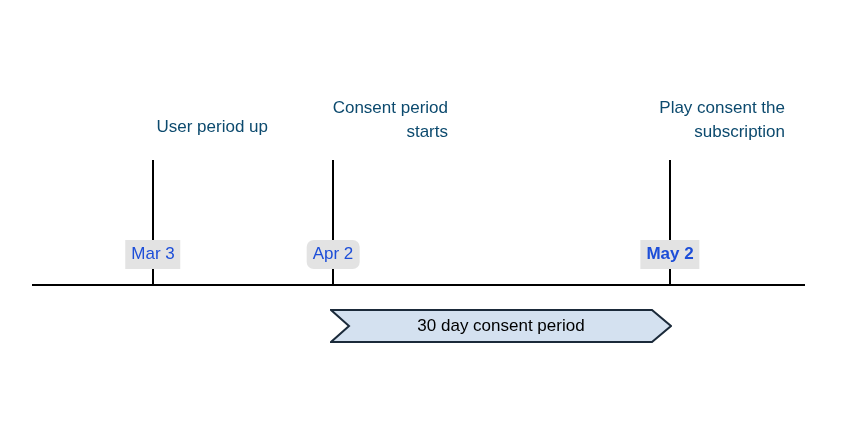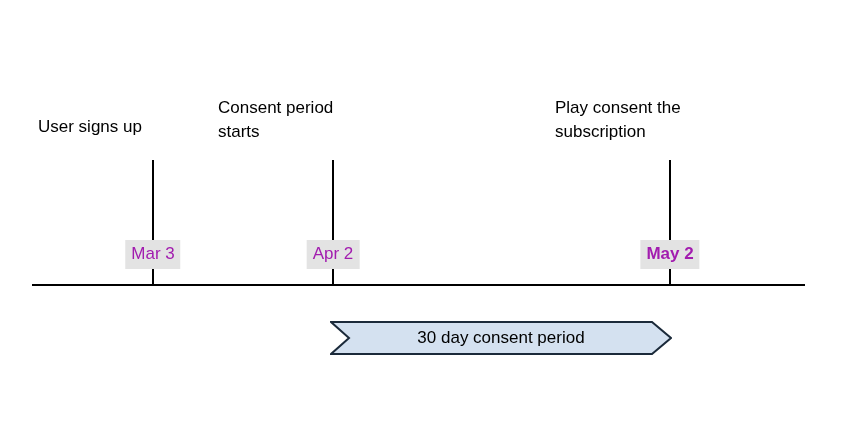--- a/index.html
+++ b/index.html
@@ -33,45 +33,45 @@
   
   .event {
     position: absolute;
     top: 0;
     width: 0;
     height: 0;
   }
   .event-label {
     position: absolute;
     transform: translateX(-50%);
-    text-align: left;
+    text-align: right;
     font-size: 17px;
     line-height: 24px;
-    color: #000000;
+    color: #0c4a6e;
     white-space: pre-line;
     width: 230px;
     left: 0;
   }
   .event-tick {
     position: absolute;
     left: 0;
     width: 0;
     border-left: 2px solid #000000;
     transform: translateX(-1px);
   }
   .event-date {
     position: absolute;
     transform: translateX(-50%);
     left: 0;
     background: #e3e3e3;
     font-size: 17px;
     line-height: 22px;
     padding: 3px 6px 4px 6px;
     white-space: nowrap;
-    color: #a21caf;
+    color: #1d4ed8;
   }
 
   
   #event-signup        { left: 153px; }
   #event-signup .event-label { top: 115px; }
   #event-signup .event-tick  { top: 160px; height: 124px; }
   #event-signup .event-date  { top: 240px; }
 
   #event-consent-start { left: 333px; }
   #event-consent-start .event-label { top: 96px; }
@@ -80,21 +80,21 @@
 
   #event-cancel        { left: 670px; }
   #event-cancel .event-label { top: 96px; }
   #event-cancel .event-tick  { top: 160px; height: 124px; }
   #event-cancel .event-date  { top: 240px; font-weight: bold; }
 
   
   .period-banner {
     position: absolute;
     left: 330px;
-    top: 321px;
+    top: 309px;
     width: 342px;
     height: 34px;
   }
   .period-banner svg {
     position: absolute;
     left: 0;
     top: 0;
     display: block;
   }
   .period-banner-text {
@@ -112,30 +112,30 @@
   }
 </style>
 </head>
 <body>
 
 <div id="timeline-diagram">
 
   <div class="axis-line" style="border-top-color: rgb(0, 0, 0);"></div>
 
   <div class="event" id="event-signup">
-    <div class="event-label">User signs up</div>
+    <div class="event-label">User period up</div>
     <div class="event-tick" style="border-left-color: rgb(0, 0, 0);"></div>
     <div class="event-date" style="background: rgb(227, 227, 227);">Mar 3</div>
   </div>
 
   <div class="event" id="event-consent-start">
     <div class="event-label">Consent period
 starts</div>
     <div class="event-tick" style="border-left-color: rgb(0, 0, 0);"></div>
-    <div class="event-date" style="background: rgb(227, 227, 227);">Apr 2</div>
+    <div class="event-date" style="background: rgb(227, 227, 227); border-radius: 7px;">Apr 2</div>
   </div>
 
   <div class="event" id="event-cancel">
     <div class="event-label">Play consent the
 subscription</div>
     <div class="event-tick" style="border-left-color: rgb(0, 0, 0);"></div>
     <div class="event-date" style="background: rgb(227, 227, 227);">May 2</div>
   </div>
 
   <div class="period-banner">

